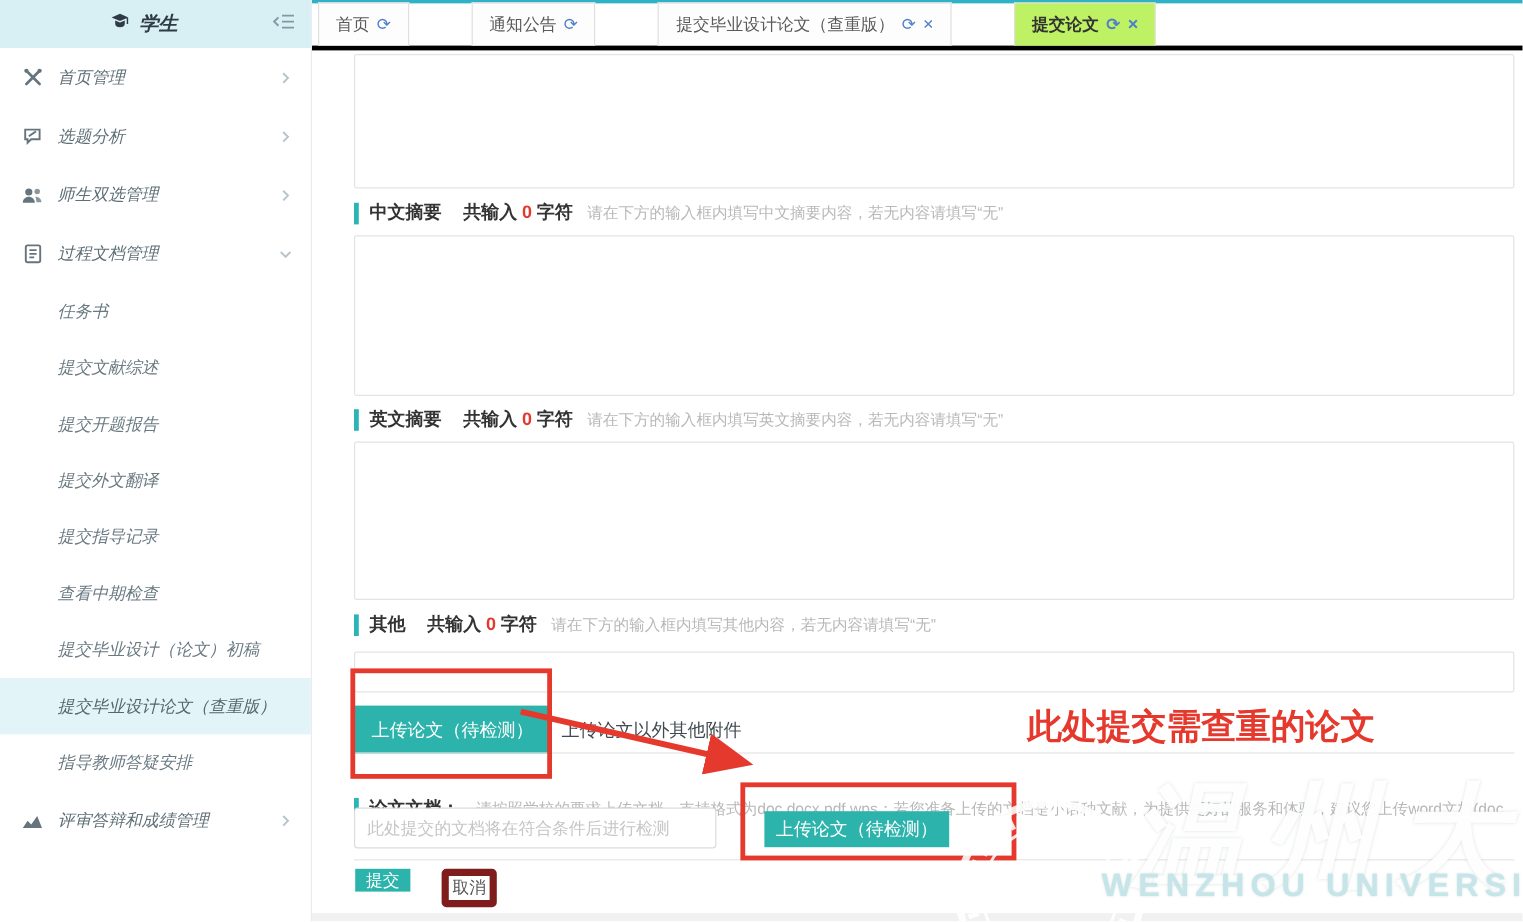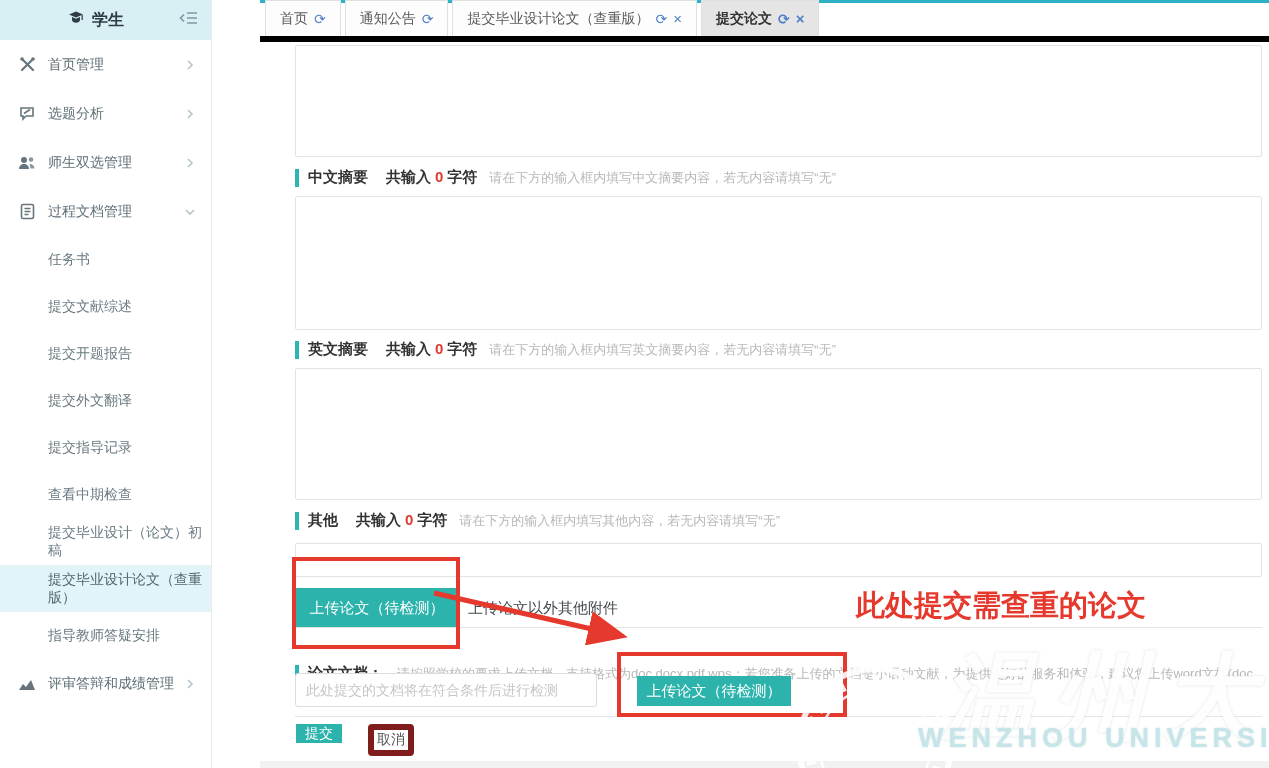--- a/index.html
+++ b/index.html
@@ -1,37 +1,37 @@
 <!DOCTYPE html>
 <html><head>
 <meta charset="utf-8">
 <style>
   * { margin:0; padding:0; box-sizing:border-box; }
   html,body { width:1269px; height:768px; }
   body { font-family:"Liberation Sans","DejaVu Sans",sans-serif; background:#fff; }
   #app { position:relative; width:1269px; height:768px; overflow:hidden; background:#fff; }
 
   
-  .sidebar { position:absolute; left:0; top:0; width:212px; height:768px; background:#fff; border-right:1px solid #ececec; }
+  .sidebar { position:absolute; left:0; top:0; width:260px; height:768px; background:#fff; border-right:1px solid #ececec;font-style:italic; }
   .sidebar-header { height:40px; background:#d8eff3; display:flex; align-items:center; padding:0 12px; }
   .sidebar-title-wrap { flex:1; display:flex; align-items:center; justify-content:center; gap:7px; }
   .sidebar-title { font-size:16px; font-weight:bold; color:#2f3b46; }
   .menu-item { height:49px; display:flex; align-items:center; padding:0 16px; cursor:pointer; }
   .menu-item .mi-icon { width:22px; display:flex; justify-content:center; margin-right:10px; }
   .menu-item .mi-label { flex:1; font-size:14px; color:#5f6f77; }
   .sub-item { height:47px; display:flex; align-items:center; padding-left:48px; font-size:14px; color:#6a7a82; cursor:pointer; }
   .sub-item.active { background:#e2f4f8; color:#55666e; }
   .chev { width:10px; height:10px; flex:none; }
 
   
   .main { position:absolute; left:260px; top:0; width:1009px; height:768px; background:#fff; }
   .top-accent { position:absolute; left:0; top:0; width:1009px; height:3px; background:#2fb2c5; }
-  .tabbar { position:absolute; left:0; top:3px; width:1009px; height:39px; display:flex; align-items:flex-end; padding-left:5px; border-bottom:6px solid #000000; background:#fff; }
+  .tabbar { position:absolute; left:0; top:3px; width:1009px; height:39px; display:flex; align-items:flex-end; padding-left:5px; border-bottom:4px solid #000000; background:#fff;gap:48px; }
   .tab { height:36px; display:flex; align-items:center; gap:6px; padding:0 14px; border:1px solid #e0e0e0; border-bottom:none; background:#fdfdfd; margin-right:4px; font-size:14px; color:#5a5a5a; cursor:pointer; }
-  .tab.active { background:#e5e5e5; font-weight:bold; color:#333; }
+  .tab.active { background:#bef264; font-weight:bold; color:#333; }
   .t-refresh { color:#4e7fc9; font-size:14px; cursor:pointer; }
   .t-close { color:#4e7fc9; font-size:15px; cursor:pointer; line-height:1; }
 
   
   .box { position:absolute; background:#fff; border:1px solid #e3e3e3; border-radius:2px; }
   .sec-head { position:absolute; left:295px; display:flex; align-items:center; }
   .sec-bar { width:4px; height:18px; background:#2cb5b5; margin-right:9px; }
   .sec-label { font-size:15px; font-weight:bold; color:#333; }
   .sec-count { font-size:15px; font-weight:bold; color:#333; margin-left:18px; }
   .sec-zero { color:#e0392e; margin:0 4px; }

